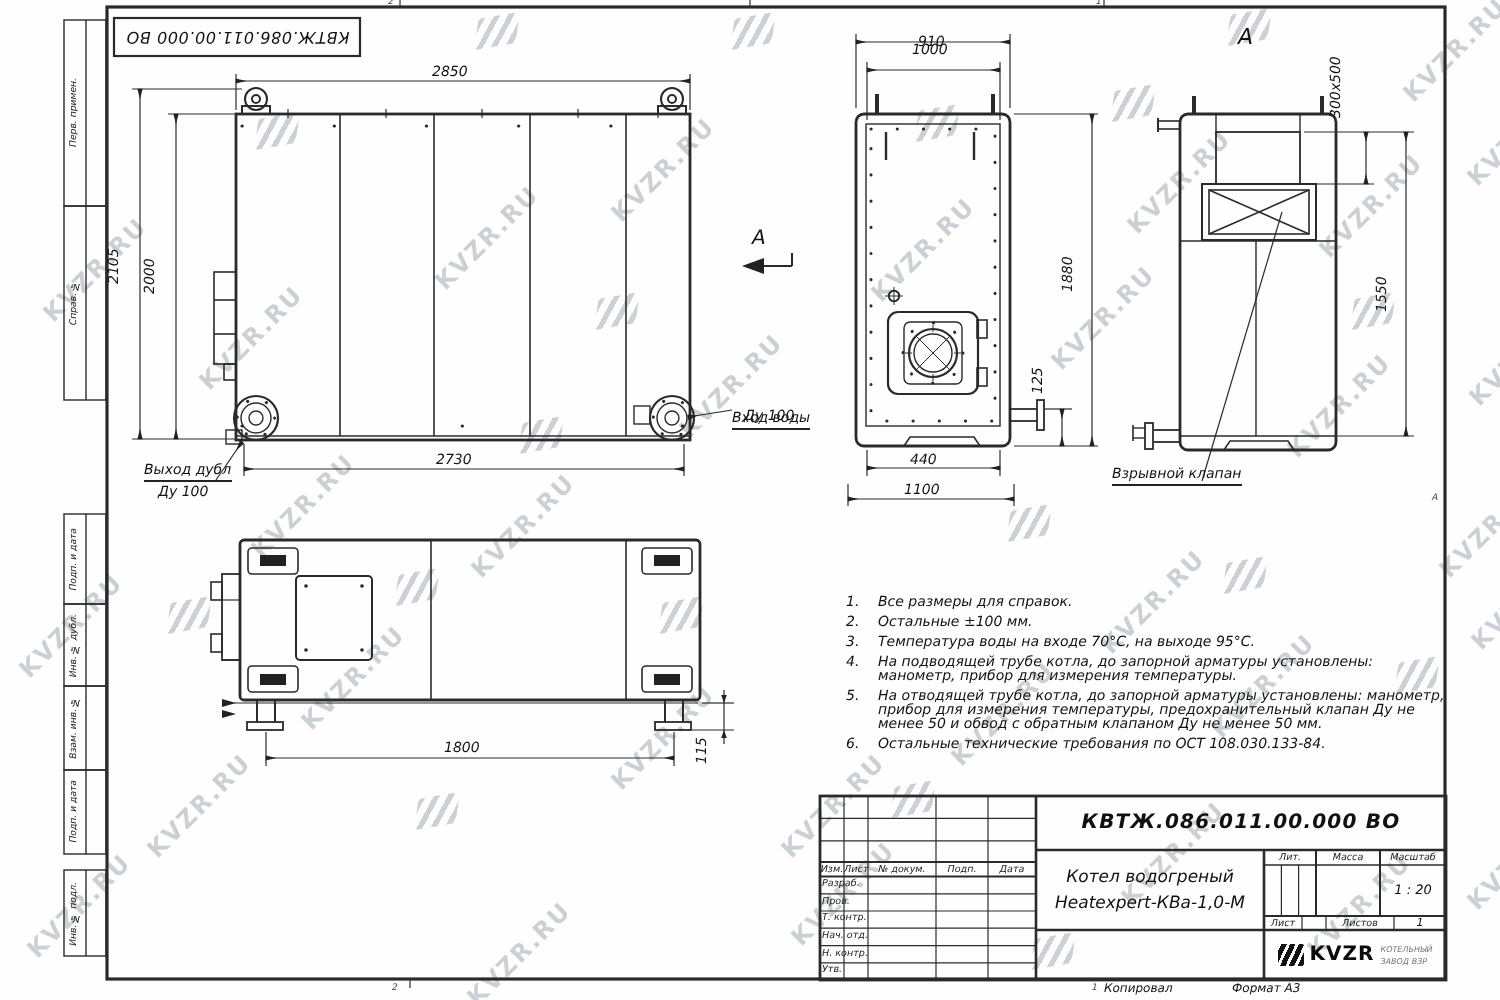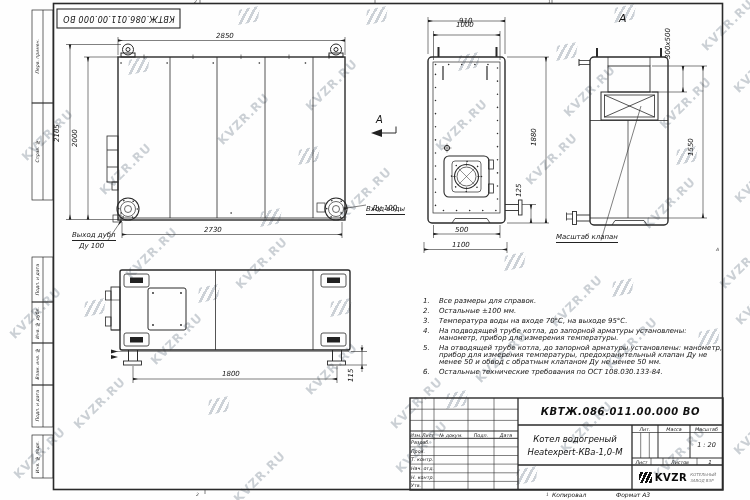--- a/index.html
+++ b/index.html
@@ -428,38 +428,38 @@
 
   <span class="t zone" style="left:194px;top:0">2</span>
   <span class="t zone" style="left:548px;top:0">1</span>
   <span class="t zone" style="left:196px;top:493px">2</span>
   <span class="t zone" style="left:546px;top:493px">1</span>
   <span class="t zone" style="left:716px;top:248px">А</span>
 
   <span class="t dim" style="left:216px;top:32.5px">2850</span>
   <span class="t dim v" style="left:61px;top:134.5px">2105</span>
   <span class="t dim v" style="left:79px;top:139.5px">2000</span>
-  <span class="t dim" style="left:204px;top:226.5px">2730</span>
+  <span class="t dim" style="left:218px;top:226.5px">2730</span>
   <span class="t lbl shelf" style="left:366px;top:206px">Вход воды</span>
   <span class="t lbl" style="left:372px;top:205px">Ду 100</span>
   <span class="t lbl shelf" style="left:72px;top:232px">Выход дубл</span>
   <span class="t lbl" style="left:79px;top:243px">Ду 100</span>
   <span class="t" style="left:376px;top:115px;font-size:10px">А</span>
 
   <span class="t dim" style="left:456px;top:22px">1000</span>
   <span class="t dim" style="left:459px;top:18px">910</span>
   <span class="t dim v" style="left:537.5px;top:138.5px">1880</span>
   <span class="t dim v" style="left:522.5px;top:189.5px">125</span>
-  <span class="t dim" style="left:455px;top:226.5px">500</span>
+  <span class="t dim" style="left:455px;top:226.5px">440</span>
   <span class="t dim" style="left:452px;top:242px">1100</span>
 
   <span class="t" style="left:619px;top:13px;font-size:11px">А</span>
   <span class="t dim v" style="left:672px;top:51.5px">300х500</span>
   <span class="t dim v" style="left:694.5px;top:149px">1550</span>
-  <span class="t lbl shelf" style="left:556px;top:234px">Масштаб клапан</span>
+  <span class="t lbl shelf" style="left:556px;top:234px">Взрывной клапан</span>
 
   <span class="t dim" style="left:222px;top:371px">1800</span>
   <span class="t dim v" style="left:354.5px;top:374.5px">115</span>
 
   <div class="notes">
     <div class="note">
         <span class="nnum">1.</span>
         <span class="ntext">Все размеры для справок.</span>
       </div>
     <div class="note">

